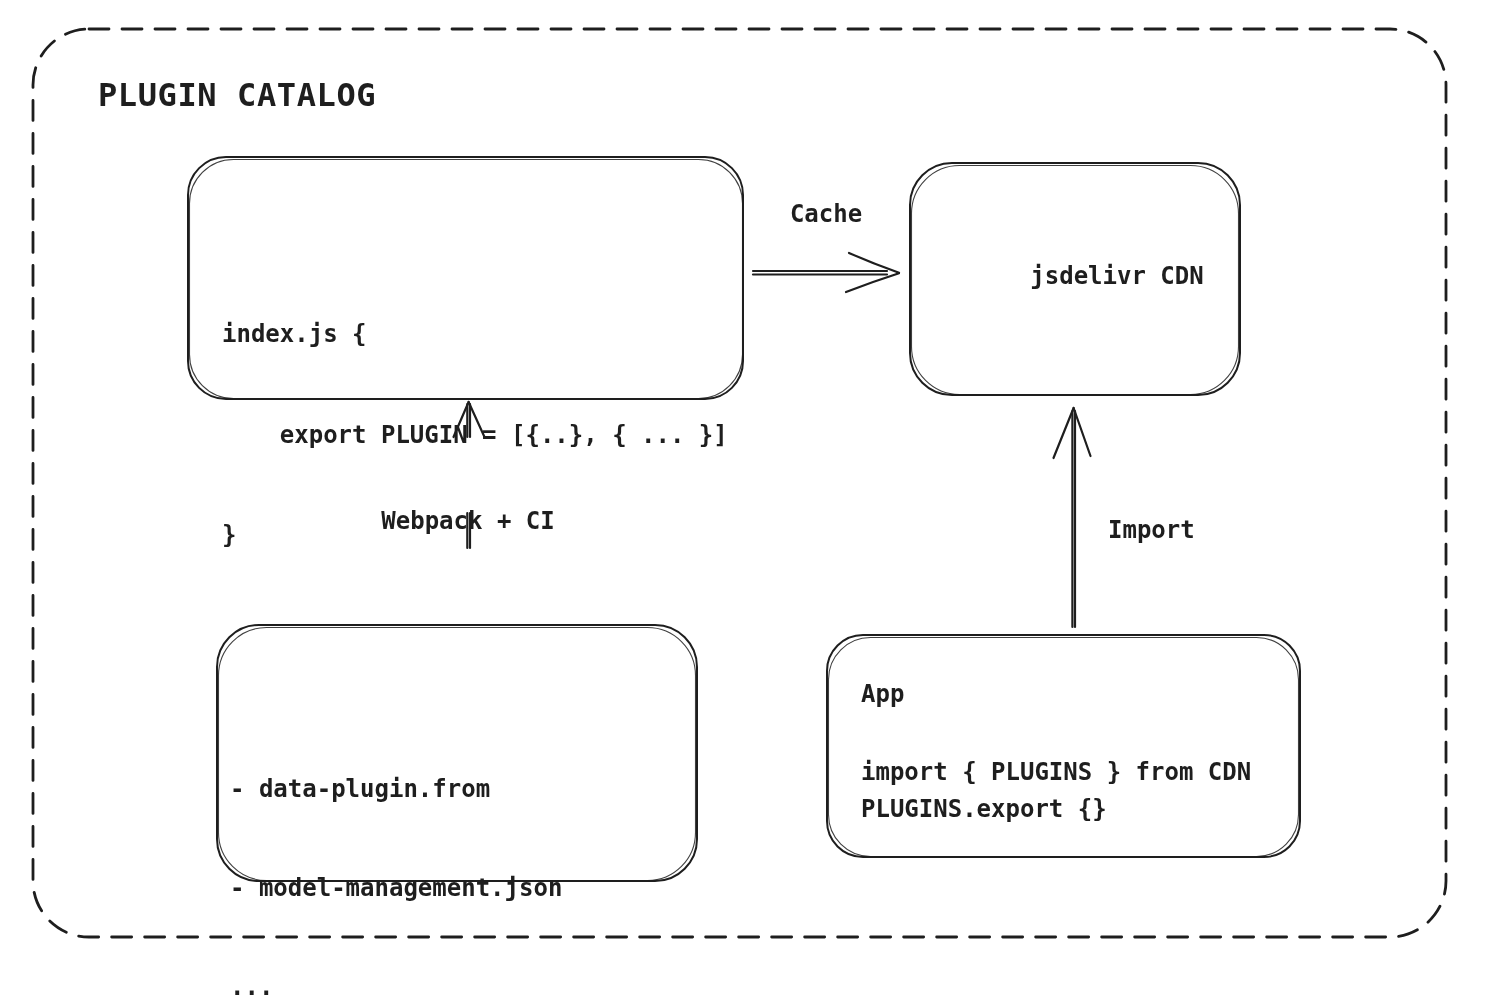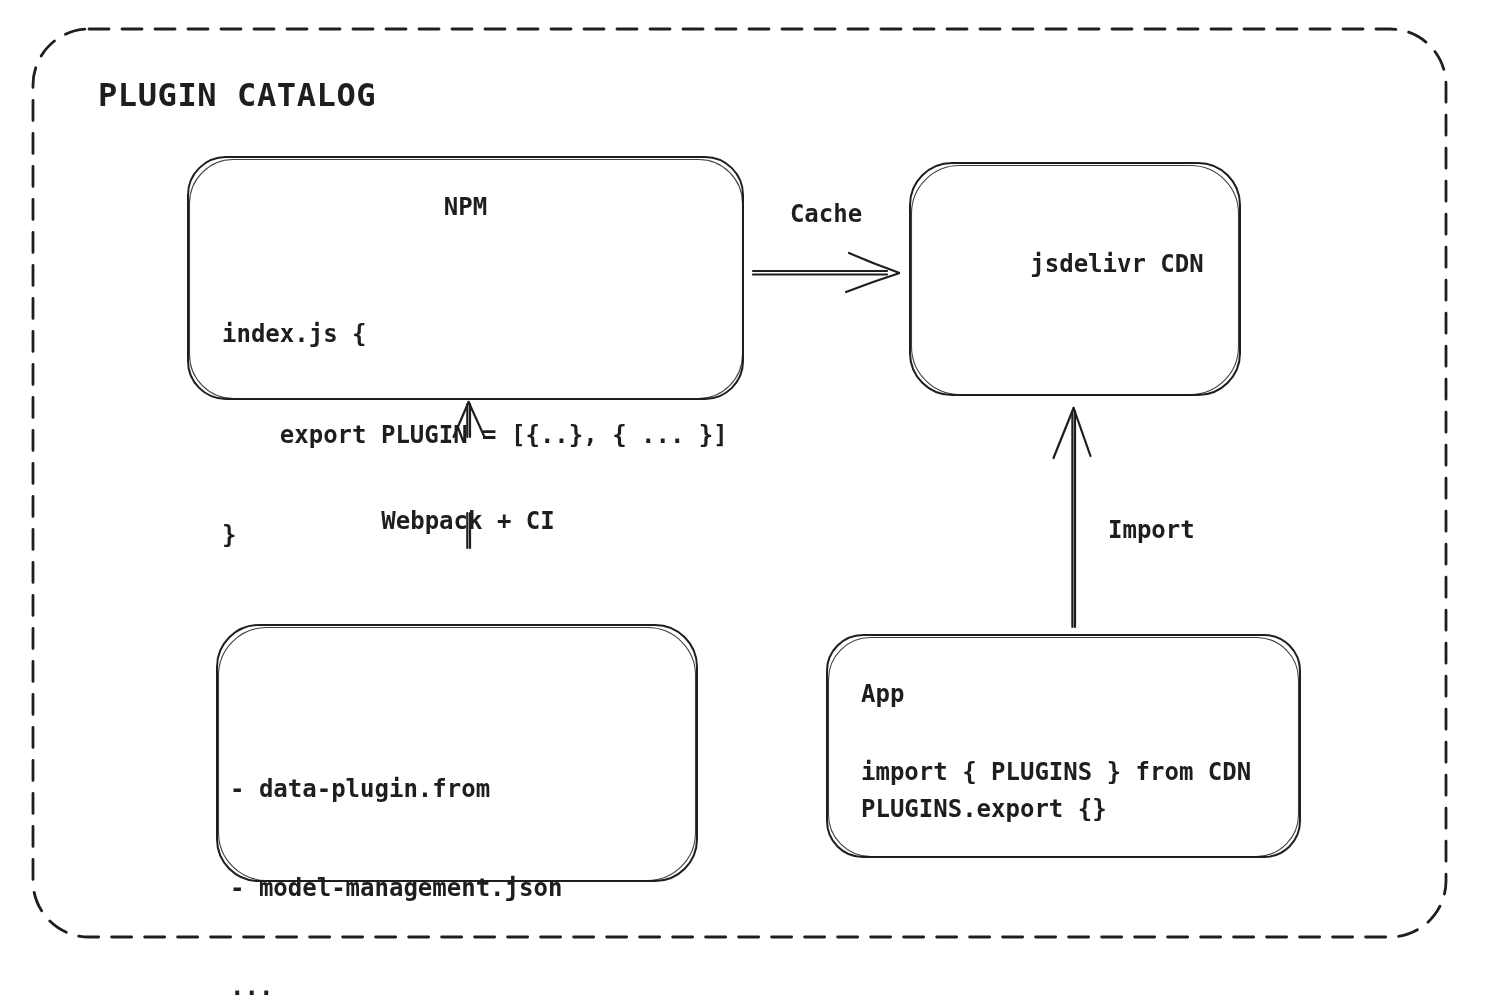--- a/index.html
+++ b/index.html
@@ -84,30 +84,29 @@
     <g>
       <path class="edge" d="M1072.4 627 V411"></path>
       <path class="edge" d="M1075 627 V411"></path>
       <path class="edge" d="M1073.6 408 L1053.5 458"></path>
       <path class="edge" d="M1073.6 408 L1090.5 456"></path>
     </g>
   </svg>
 
   <div class="txt frame-title" style="left:98px; top:81px;">PLUGIN CATALOG</div>
 
-  <div class="txt center" style="left:188px; top:193px; width:555px;">NPM</div>
   <div class="txt codeblock" style="left:222px; top:251px;">
     <div>index.js {</div>
     <div>    export PLUGIN = [{..}, { ... }]</div>
     <div>}</div>
   </div>
 
   <div class="txt center" style="left:753px; top:200px; width:146px;">Cache</div>
 
-  <div class="txt center" style="left:910px; top:250px; width:370px;padding-left:44px;">jsdelivr CDN</div>
+  <div class="txt center" style="left:910px; top:262px; width:370px;padding-left:44px;">jsdelivr CDN</div>
 
   <div class="txt center" style="left:338px; top:444px; width:260px; line-height:31px;">
     <div>Webpack + CI</div>
   </div>
 
   <div class="txt fileblock" style="left:230px; top:707px;">
     <div>- data-plugin.from</div>
     <div>- model-management.json</div>
     <div>...</div>
   </div>

